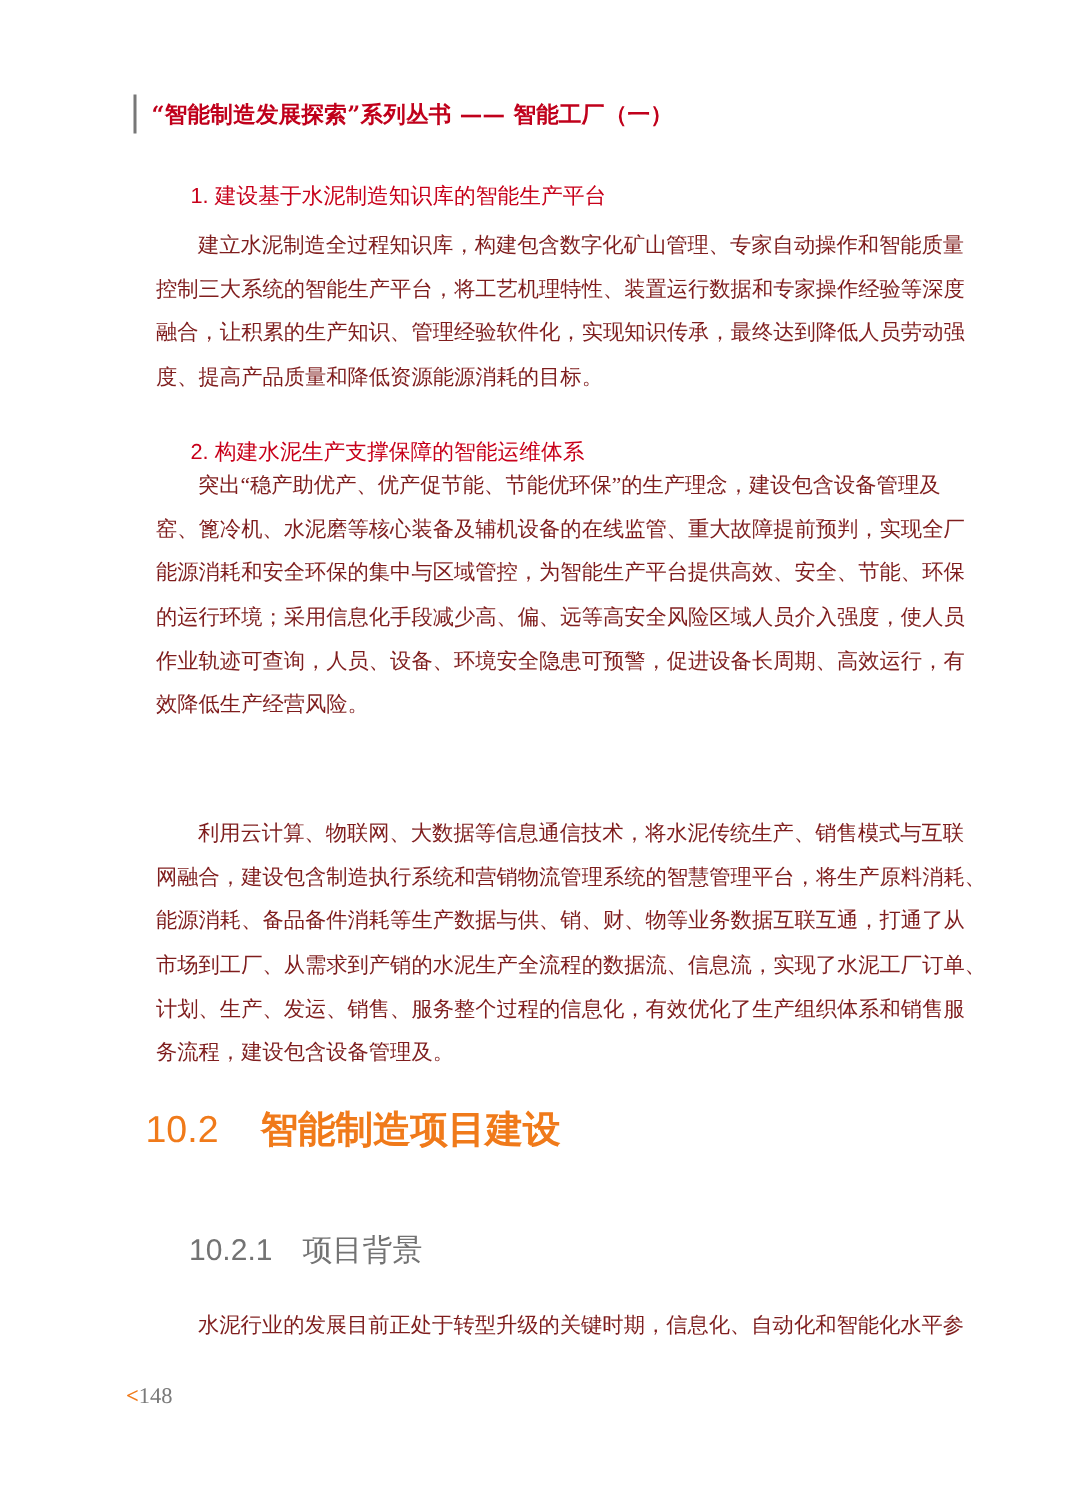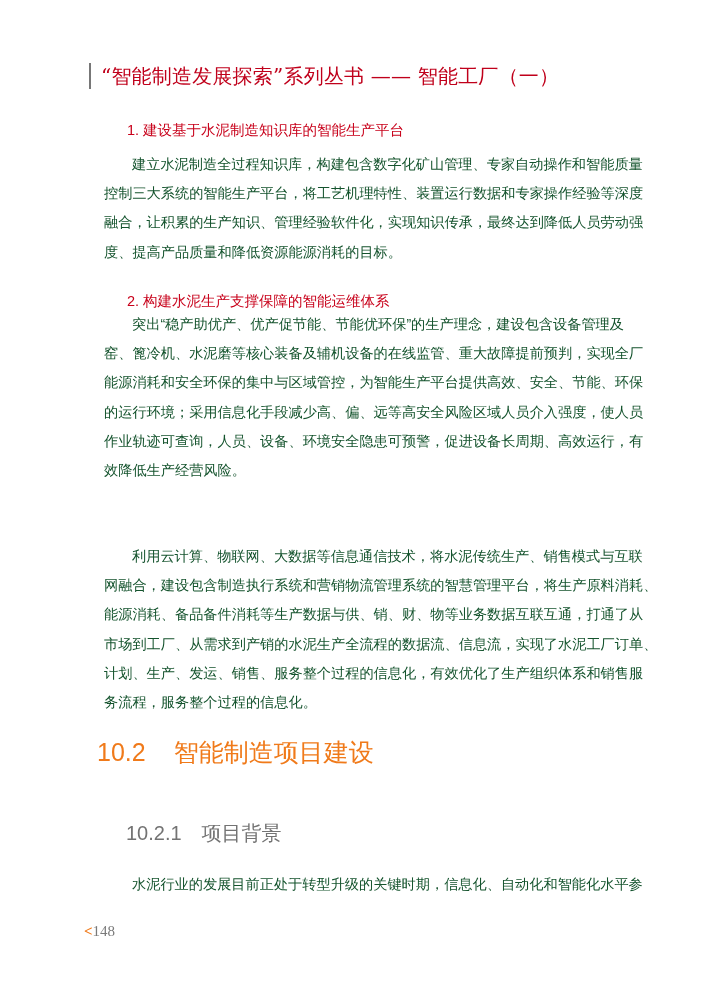--- a/index.html
+++ b/index.html
@@ -1,28 +1,28 @@
 <!DOCTYPE html>
 <html><head>
   <meta charset="utf-8">
   <style>
     html, body { margin: 0; padding: 0; background: #ffffff; }
     body { width: 721px; height: 1005px; position: relative; overflow: hidden; }
     .page { position: absolute; left: 0; top: 0; width: 721px; height: 1005px; background: #fff; }
     .running-header { position: absolute; left: 89px; top: 62px; height: 28px; display: flex; align-items: center; }
     .header-bar { width: 2px; height: 26px; background: #777; margin-right: 10px; }
-    .header-text { font-family: "DejaVu Serif", "Liberation Serif", serif; font-weight: normal; font-size: 20px; color: #c0001b; letter-spacing: 0.2px; white-space: nowrap; }
+    .header-text { font-family: "DejaVu Serif", "Liberation Serif", serif; font-weight: bold; font-size: 15px; color: #c0001b; letter-spacing: 0.2px; white-space: nowrap; }
     .sub-heading { position: absolute; left: 127px; font-family: "Liberation Sans", "DejaVu Sans", sans-serif; font-size: 14.5px; color: #c8001a; white-space: nowrap; }
-    .para { position: absolute; left: 104px; width: 520px; font-family: Liberation Sans, sans-serif; font-size: 14.2px; color: #14532d; line-height: 29.2px; text-align: justify; text-justify: inter-ideograph; }
+    .para { position: absolute; left: 104px; width: 520px; font-family: Liberation Serif, serif; font-size: 14.2px; color: #7f1d1d; line-height: 29.2px; text-align: justify; text-justify: inter-ideograph; }
     .para .line { display: block; white-space: nowrap; text-align-last: justify; height: 29.2px; }
     .para .line.first { padding-left: 28px; }
     .para .line.last { text-align-last: left; }
     .section-heading { position: absolute; left: 97px; top: 736px; font-family: "Liberation Sans", "DejaVu Sans", sans-serif; font-size: 25px; color: #f07a1a; white-space: nowrap; }
     .section-heading .num { margin-right: 28px; }
-    .section-heading .title { font-weight: normal; }
+    .section-heading .title { font-weight: bold; }
     .subsection-heading { position: absolute; left: 126px; top: 820px; font-family: "Liberation Sans", "DejaVu Sans", sans-serif; font-size: 20px; color: #737373; white-space: nowrap; }
     .subsection-heading .num { margin-right: 20px; }
     .page-number { position: absolute; left: 84px; top: 923px; font-family: Liberation Serif, serif; font-size: 15px; color: #7a7a7a; white-space: nowrap; }
     .page-number .arrow { color: #f07a1a; font-weight: bold; }
   </style>
 </head>
 <body>
 
 <div class="page">
 
@@ -48,21 +48,21 @@
     <span class="line">作业轨迹可查询，人员、设备、环境安全隐患可预警，促进设备长周期、高效运行，有</span>
     <span class="line last">效降低生产经营风险。</span>
   </div>
 
   <div class="para" style="top:542px;">
     <span class="line first">利用云计算、物联网、大数据等信息通信技术，将水泥传统生产、销售模式与互联</span>
     <span class="line">网融合，建设包含制造执行系统和营销物流管理系统的智慧管理平台，将生产原料消耗、</span>
     <span class="line">能源消耗、备品备件消耗等生产数据与供、销、财、物等业务数据互联互通，打通了从</span>
     <span class="line">市场到工厂、从需求到产销的水泥生产全流程的数据流、信息流，实现了水泥工厂订单、</span>
     <span class="line">计划、生产、发运、销售、服务整个过程的信息化，有效优化了生产组织体系和销售服</span>
-    <span class="line last">务流程，服务整个过程的信息化。</span>
+    <span class="line last">务流程，建设包含设备管理及。</span>
   </div>
 
   <div class="section-heading">
     <span class="num">10.2</span><span class="title">智能制造项目建设</span>
   </div>
 
   <div class="subsection-heading">
     <span class="num">10.2.1</span><span class="title">项目背景</span>
   </div>
 

